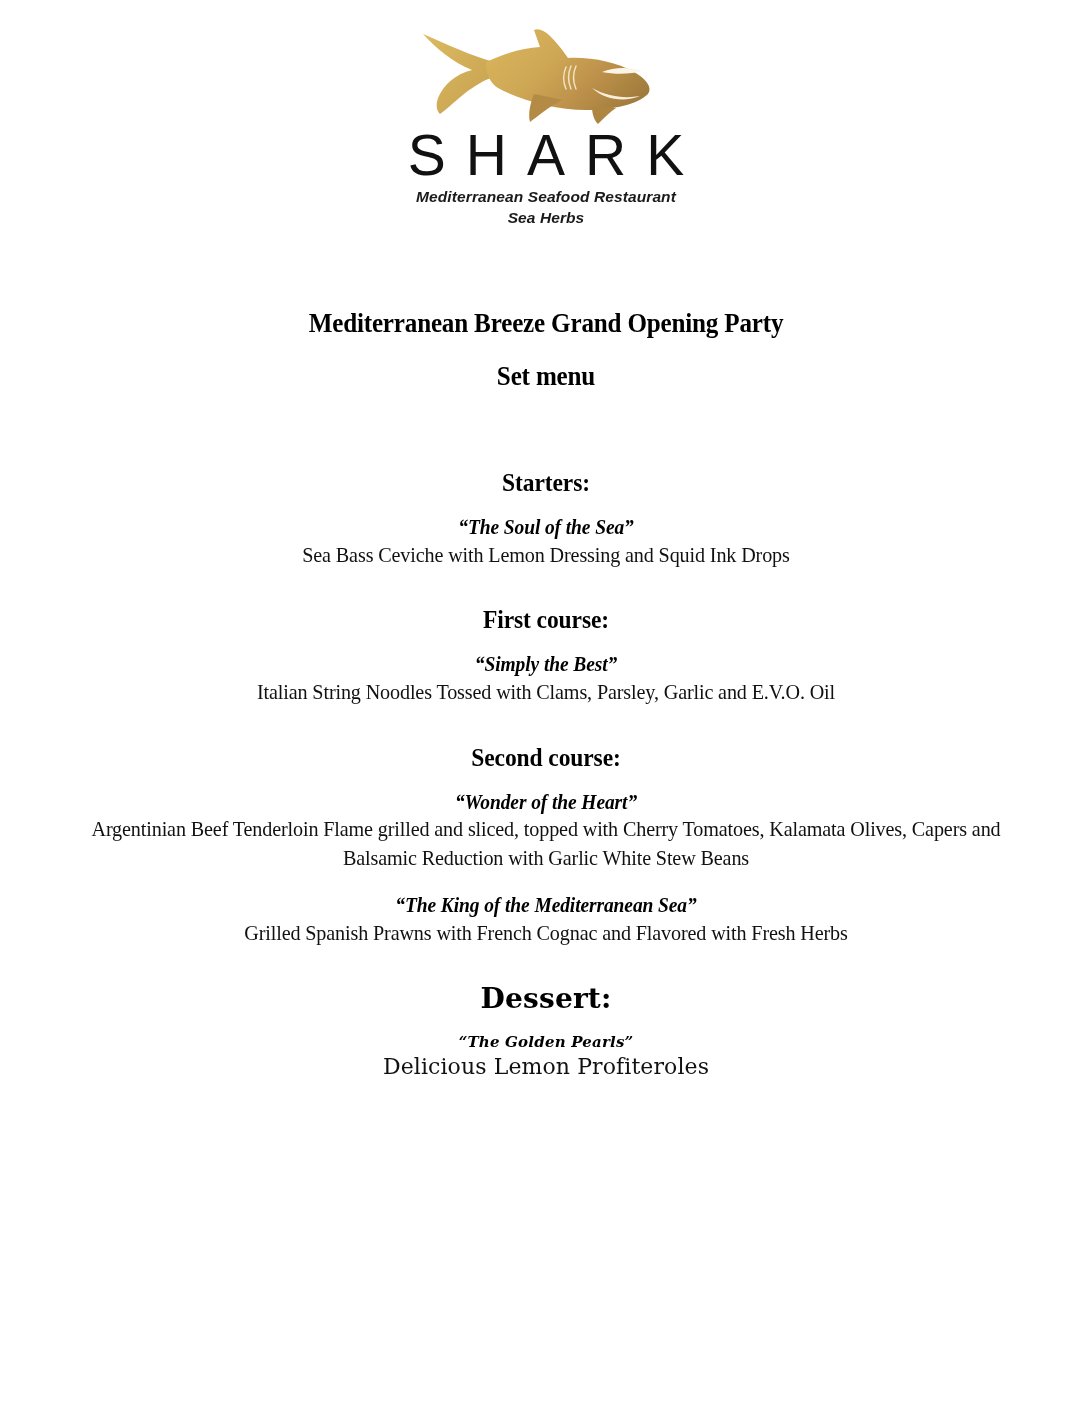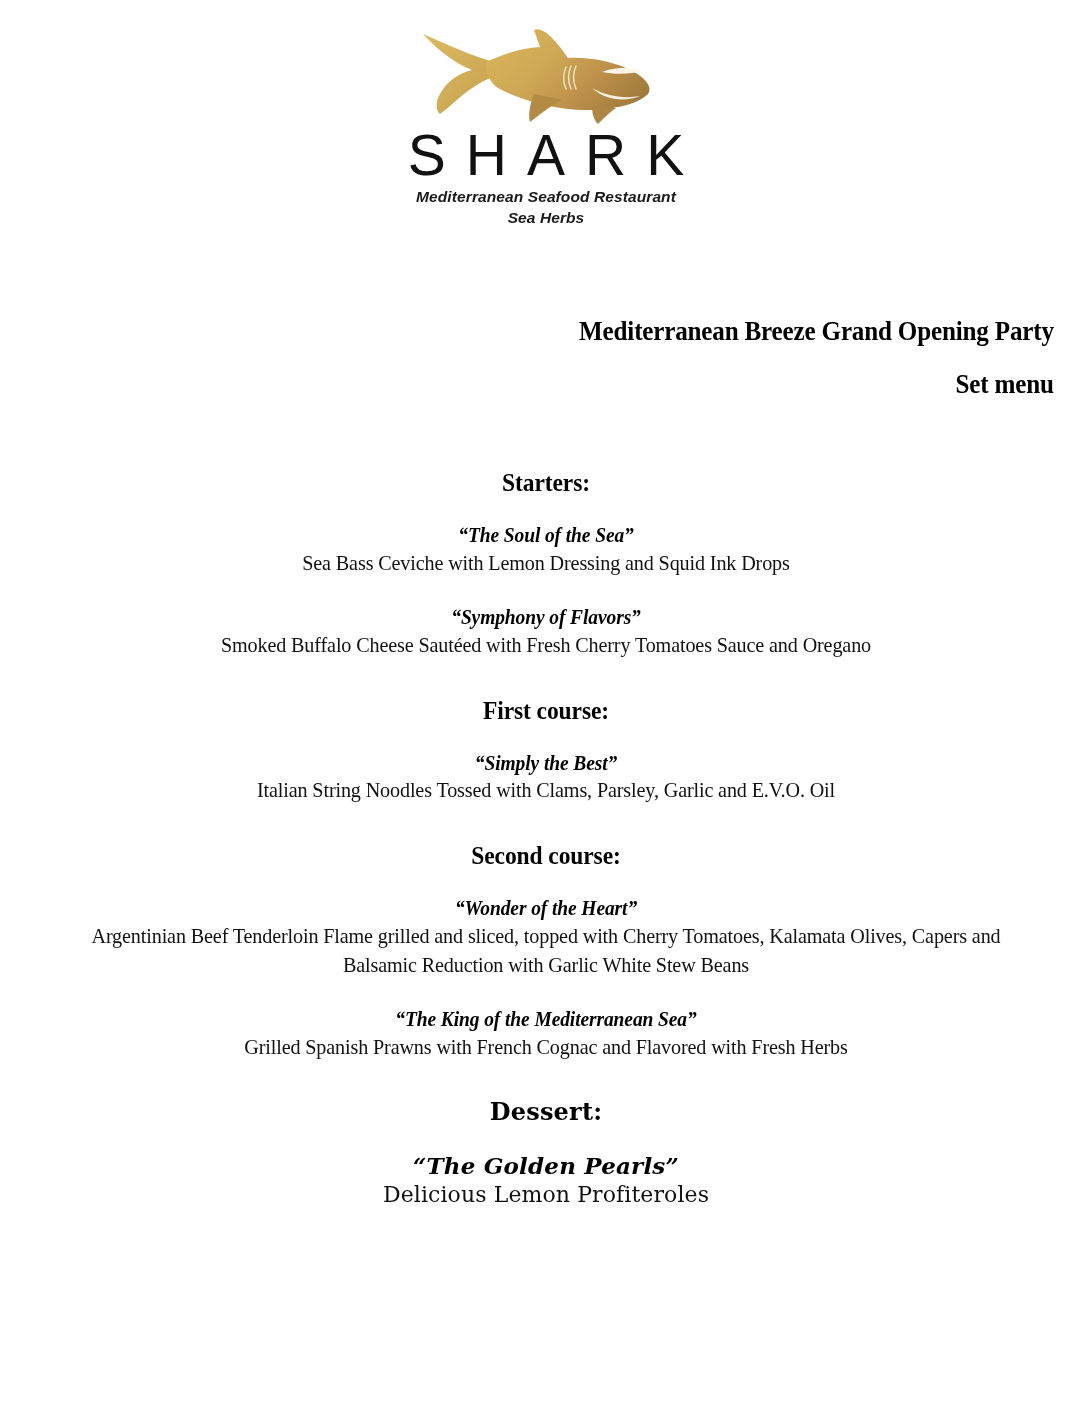--- a/index.html
+++ b/index.html
@@ -58,24 +58,24 @@
     font-weight: bold;
     font-style: italic;
     letter-spacing: 0.1px;
     line-height: 1.33;
     color: #1a1a1a;
   }
 
   
   .title-block {
     position: absolute;
-    top: 318px;
+    top: 310px;
     left: 0;
     width: 1092px;
-    text-align: right;
+    text-align: center;
   }
   .doc-title,
   .doc-subtitle {
     font-family: "Liberation Serif", "DejaVu Serif", serif;
     font-weight: bold;
     font-size: 27px;
     letter-spacing: -0.2px;
     color: #000000;
     line-height: 1.0;
     transform: scaleX(0.93);
@@ -102,21 +102,21 @@
     font-weight: bold;
     font-size: 25px;
     color: #000000;
     line-height: 1.0;
     letter-spacing: -0.1px;
     transform: scaleX(0.94);
     transform-origin: center center;
   }
 
   .dish {
-    margin-top: 28px;
+    margin-top: 20px;
   }
   .dish-name {
     font-family: "Liberation Serif", "DejaVu Serif", serif;
     font-weight: bold;
     font-style: italic;
     font-size: 20.5px;
     color: #000000;
     line-height: 1.25;
     letter-spacing: -0.1px;
     transform: scaleX(0.95);
@@ -138,22 +138,22 @@
   .course + .course { margin-top: 38px; }
   .course-starters  { margin-top: 0; }
 
   
   .course-wide .course-heading,
   .course-wide .dish-name,
   .course-wide .dish-desc {
     font-family: "DejaVu Serif", "Liberation Serif", serif;
     transform: scaleX(1);
   }
-  .course-wide .course-heading { font-size: 24px; letter-spacing: 0.2px; }
-  .course-wide .dish-name      { font-size: 23px; letter-spacing: 0.2px; text-align: center; }
+  .course-wide .course-heading { font-size: 28px; letter-spacing: 0.2px; }
+  .course-wide .dish-name      { font-size: 15px; letter-spacing: 0.2px; text-align: center; }
   .course-wide .dish-desc      { font-size: 22px; letter-spacing: 0.1px; }
 </style>
 </head>
 <body>
 
 <div class="page">
 
   <div class="logo-block">
 
     <svg class="logo-mark" viewBox="0 0 260 102" aria-hidden="true">
@@ -209,24 +209,20 @@
     <div class="doc-subtitle">Set menu</div>
   </div>
 
   <div class="menu-body" id="menu-body">
       <div class="course course-starters">
         <div class="course-heading">Starters:</div>
         <div class="dish">
           <div class="dish-name">“The Soul of the Sea”</div>
           <div class="dish-desc">Sea Bass Ceviche with Lemon Dressing and Squid Ink Drops</div>
         </div>
-        <div class="dish">
-          <div class="dish-name">“Symphony of Flavors”</div>
-          <div class="dish-desc">Smoked Buffalo Cheese Sautéed with Fresh Cherry Tomatoes Sauce and Oregano</div>
-        </div>
       </div>
       <div class="course">
         <div class="course-heading">First course:</div>
         <div class="dish">
           <div class="dish-name">“Simply the Best”</div>
           <div class="dish-desc">Italian String Noodles Tossed with Clams, Parsley, Garlic and E.V.O. Oil</div>
         </div>
       </div>
       <div class="course">
         <div class="course-heading">Second course:</div>

